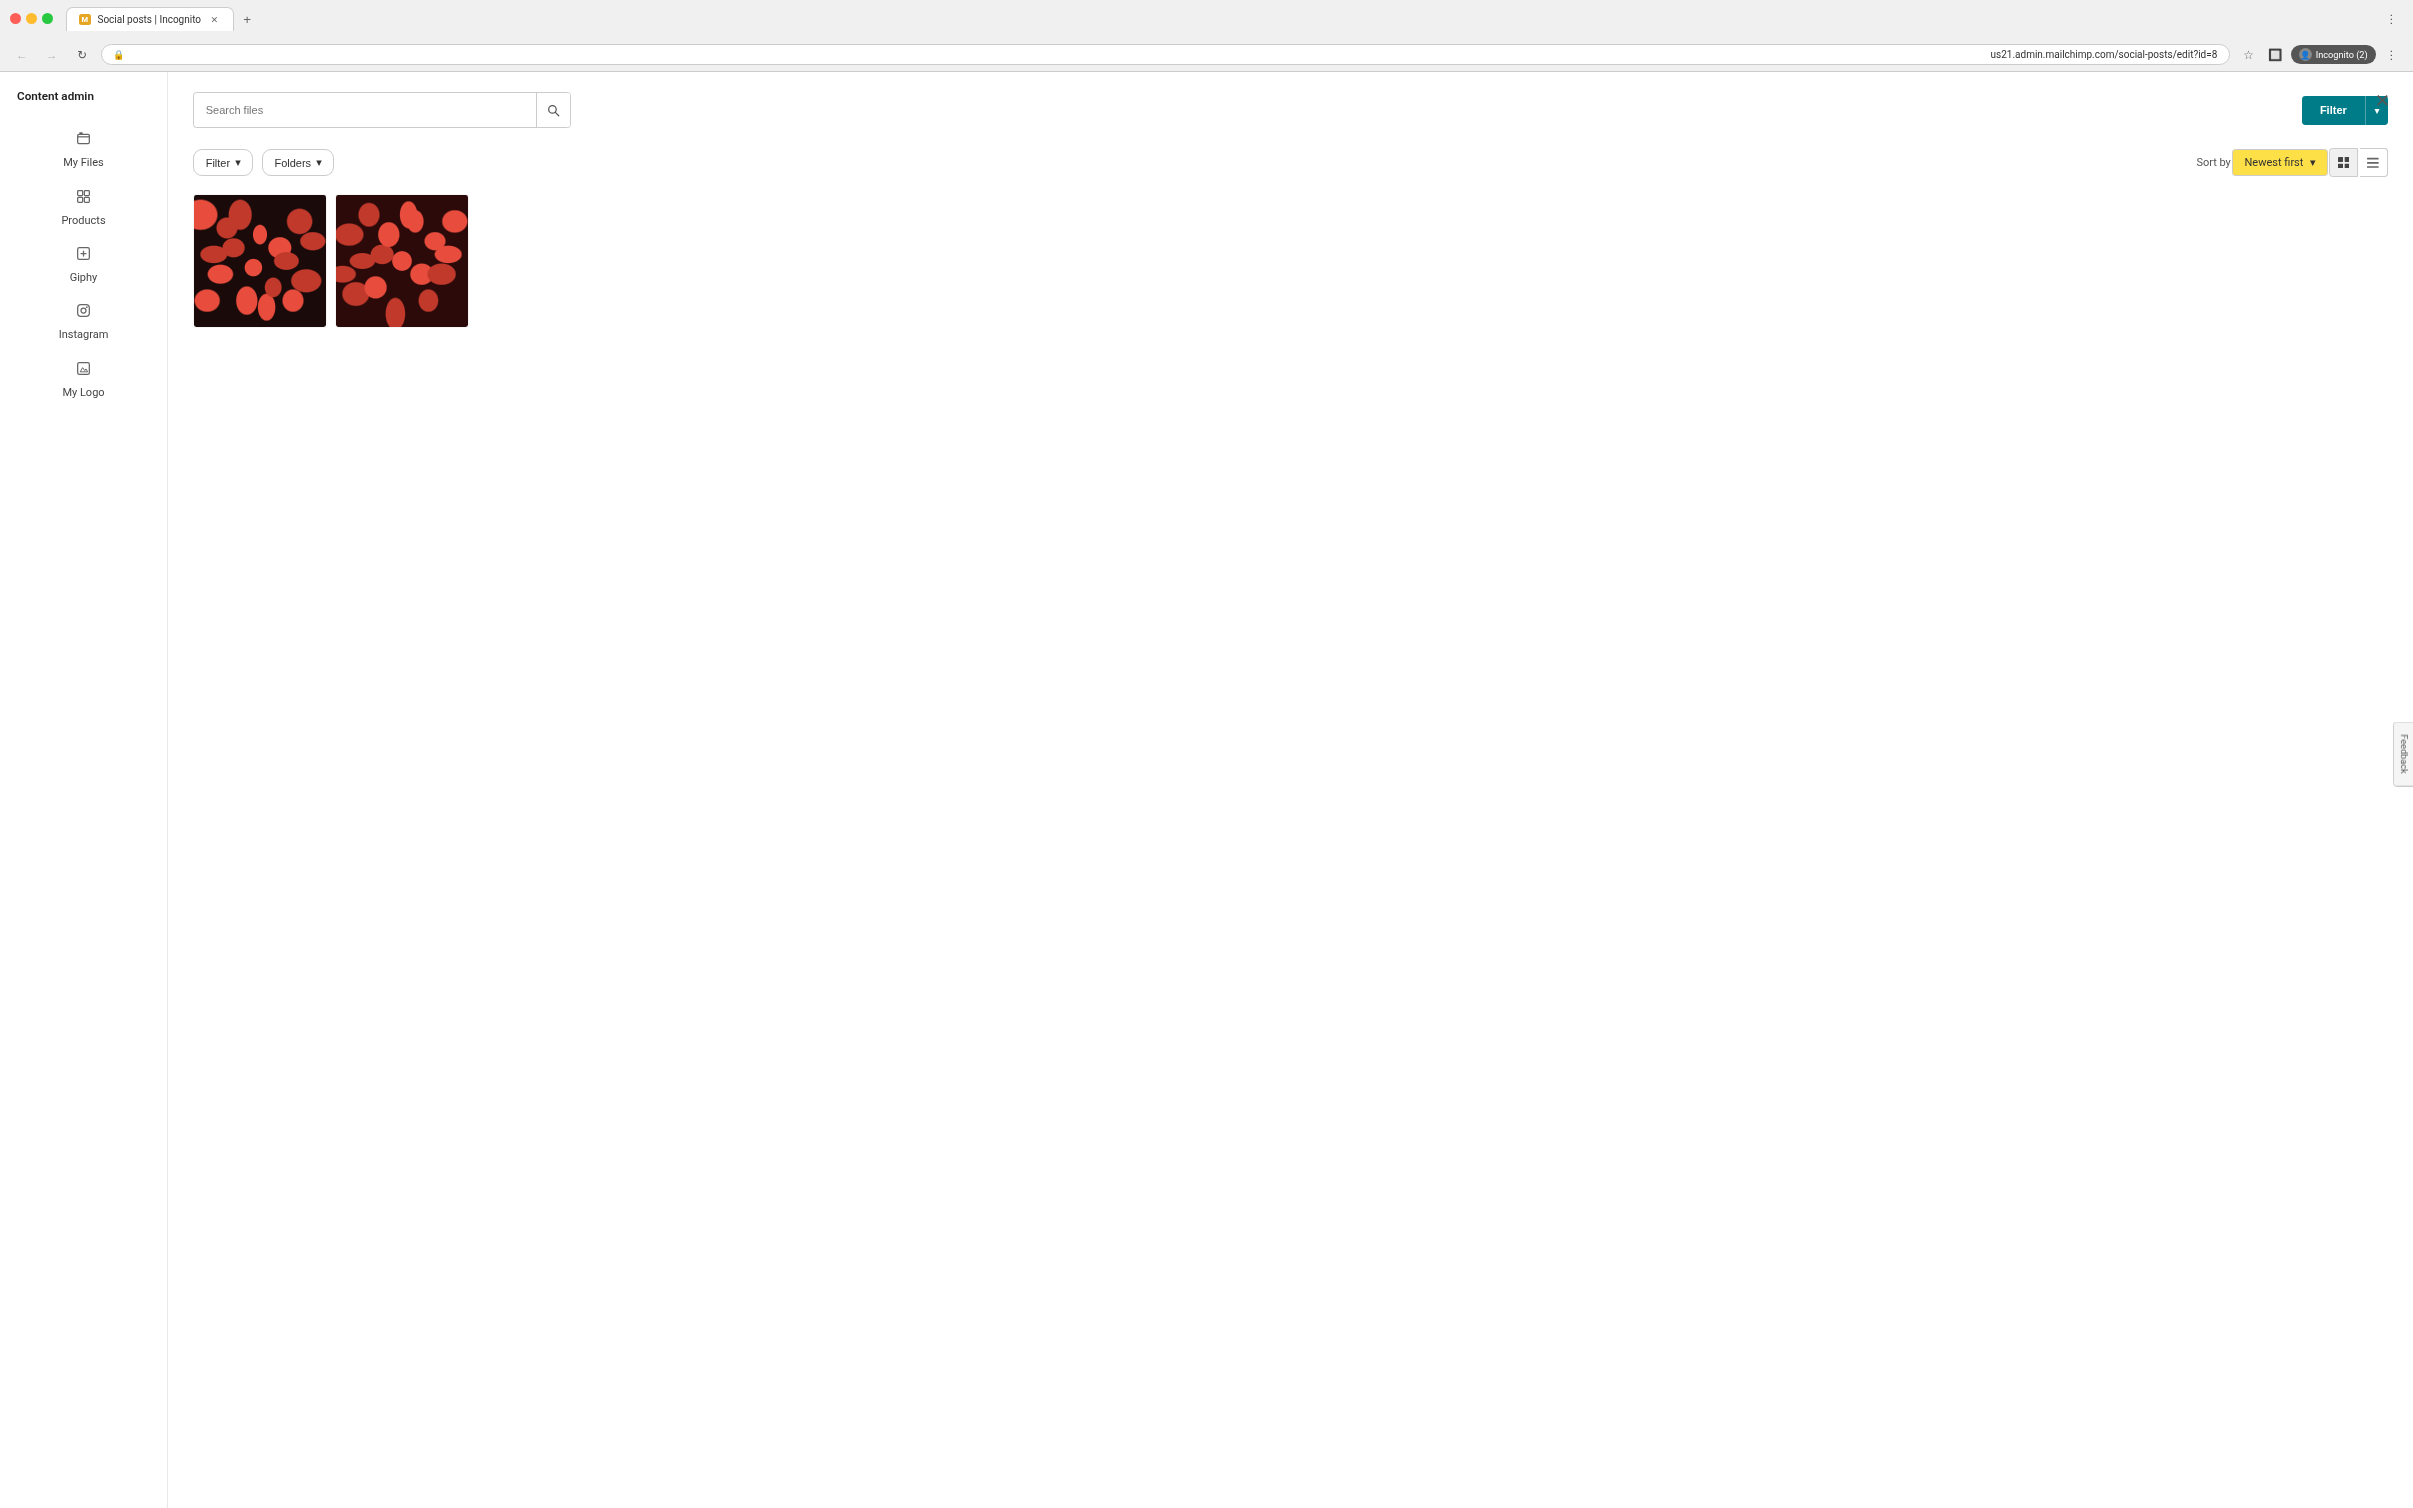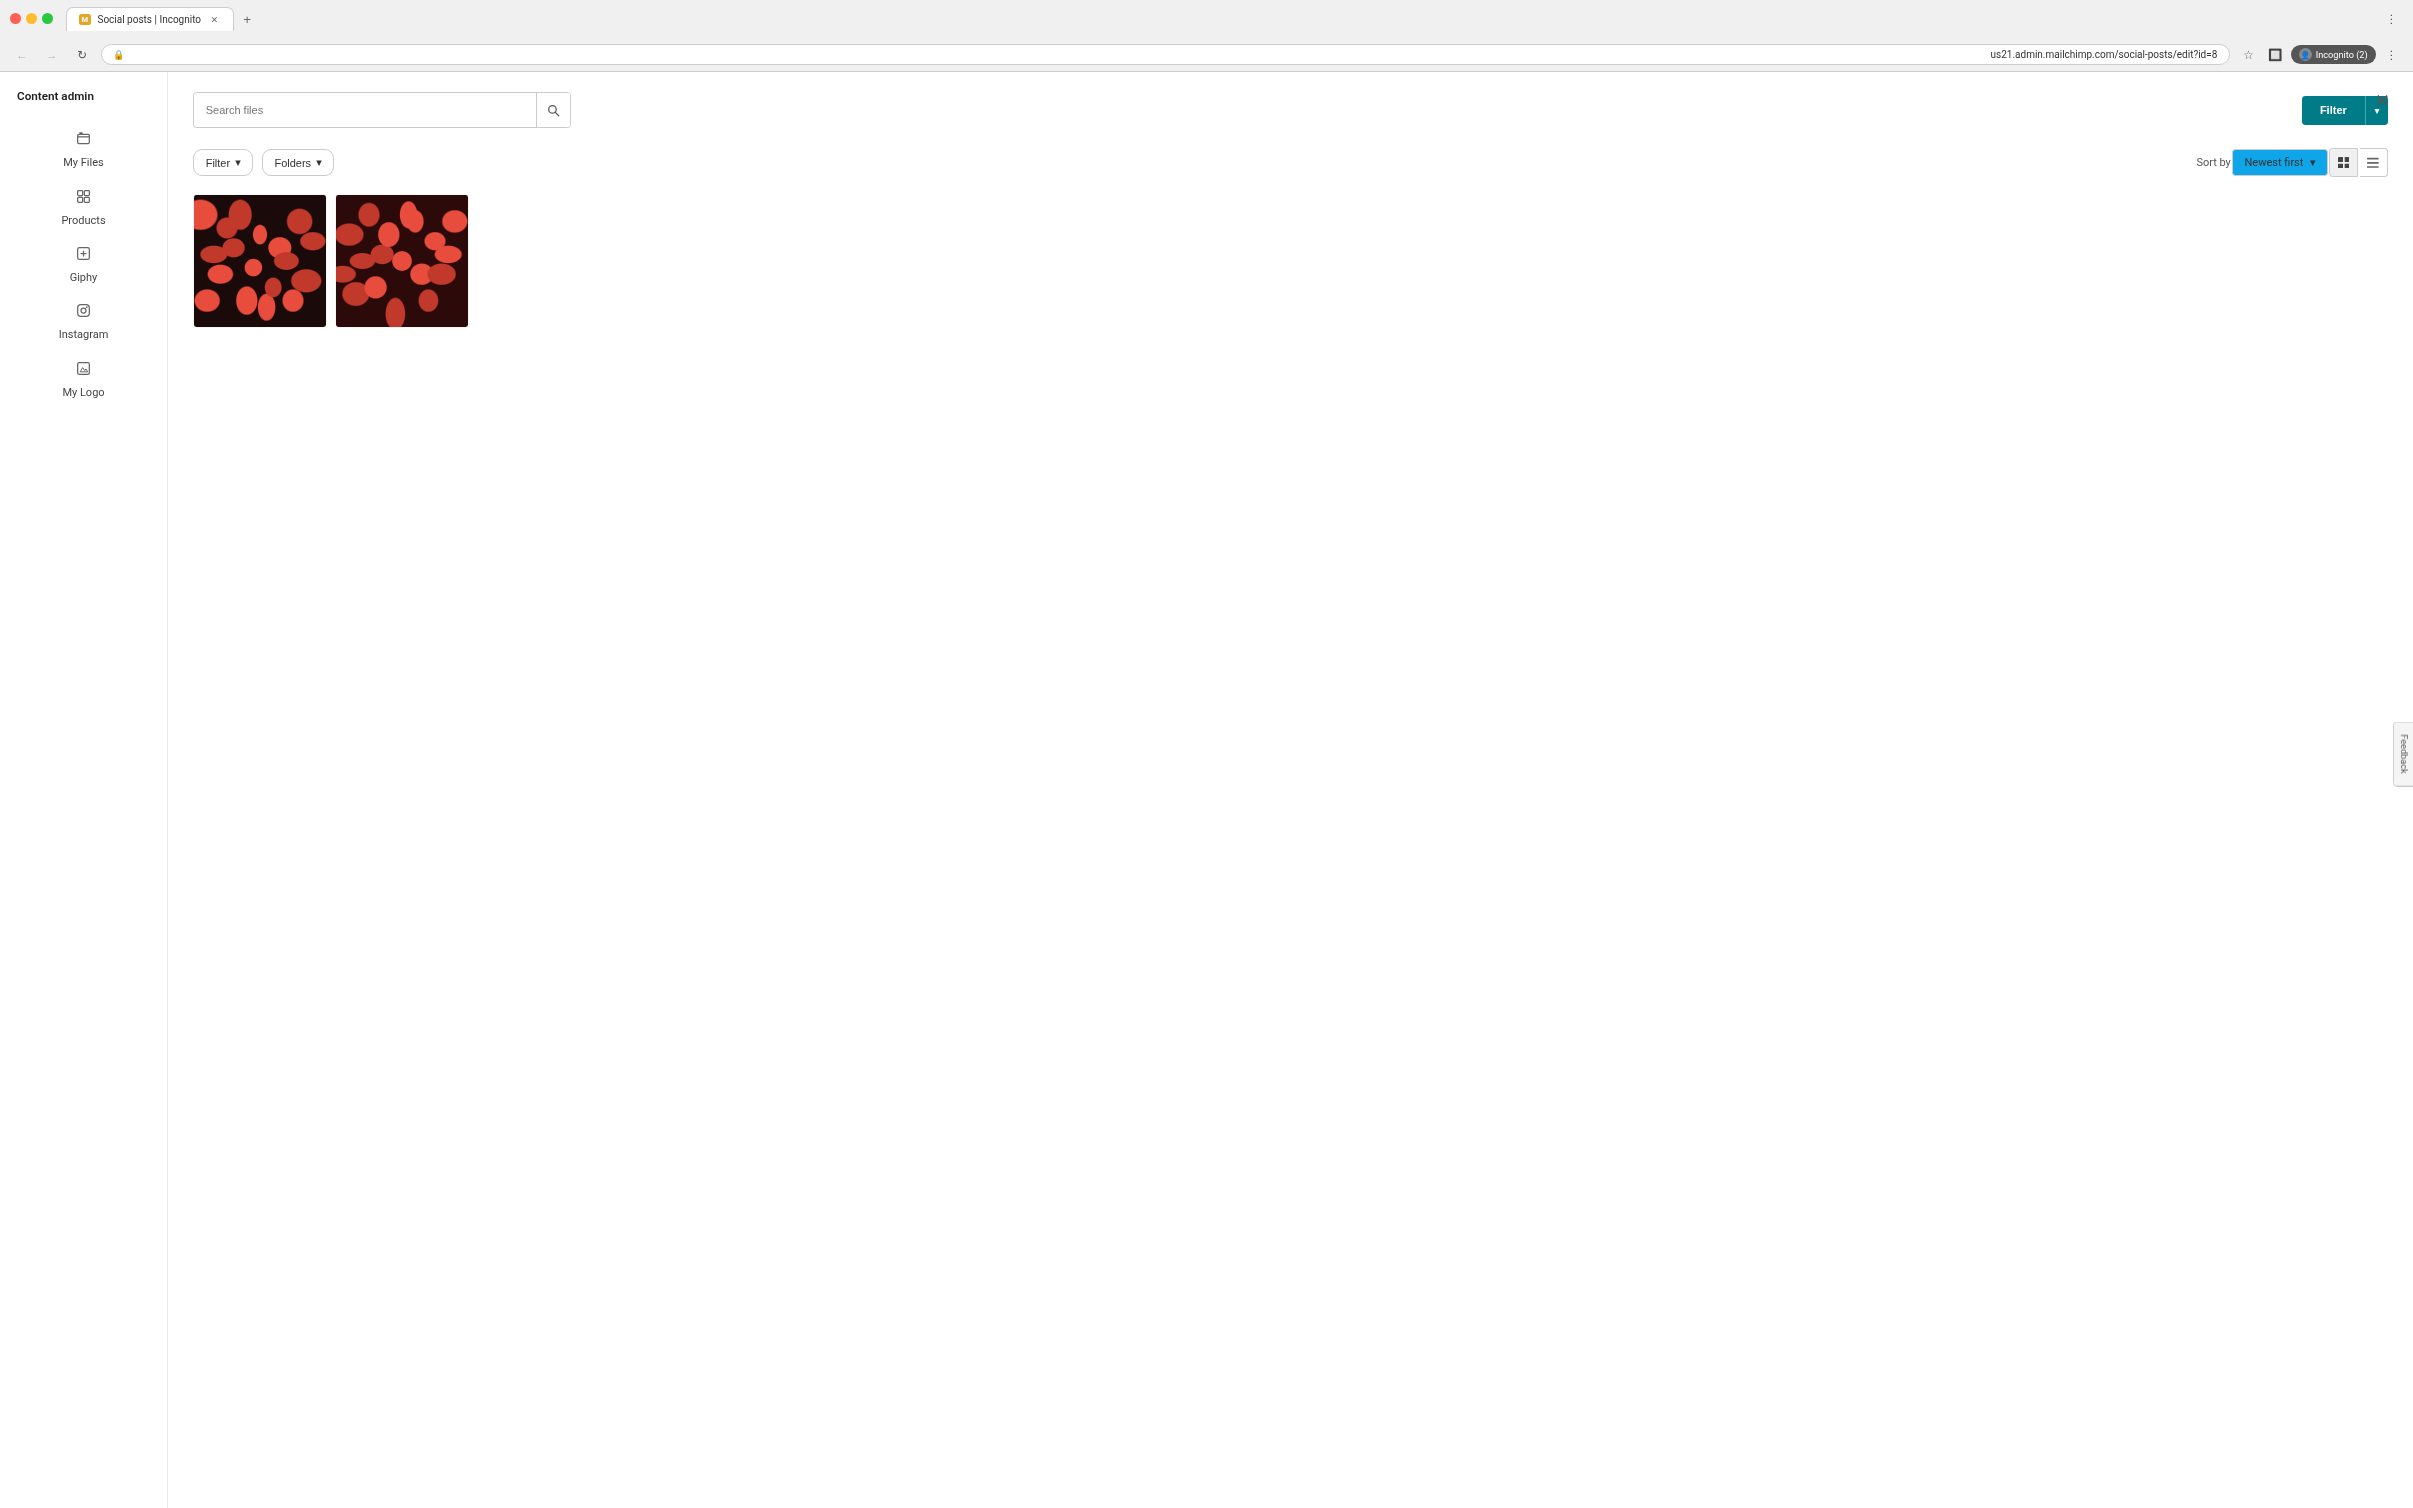--- a/index.html
+++ b/index.html
@@ -341,21 +341,21 @@
     .sort-label {
       font-size: 11px;
       color: #555;
     }
     .sort-select {
       display: flex;
       align-items: center;
       gap: 6.7px;
       padding: 5.9px 11.7px;
       border: 1.3px solid #ccc;
-      background: #0ea5e9;
+      background: #fde047;
       border-radius: 3.4px;
       font-size: 11px;
       cursor: pointer;
       color: #333;
     }
     .view-btns {
       display: flex;
       gap: 1.7px;
     }
     .view-btn {

